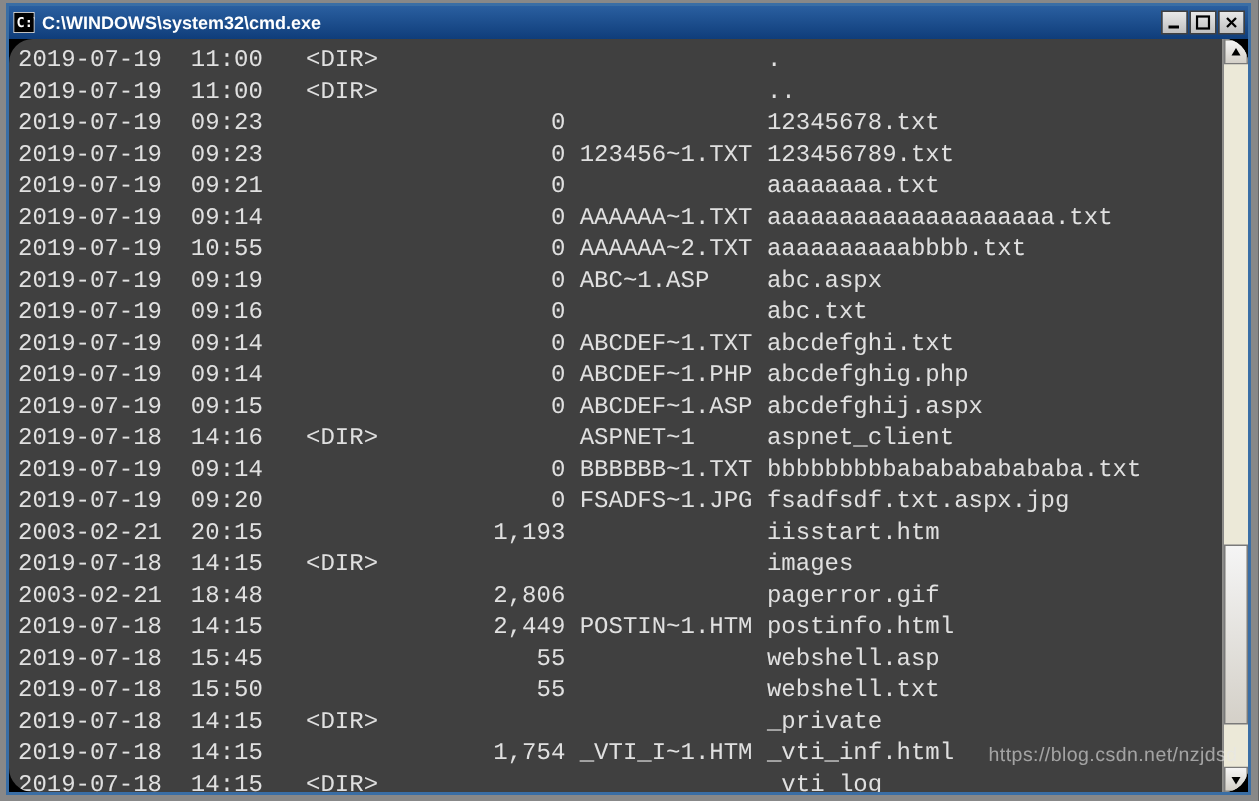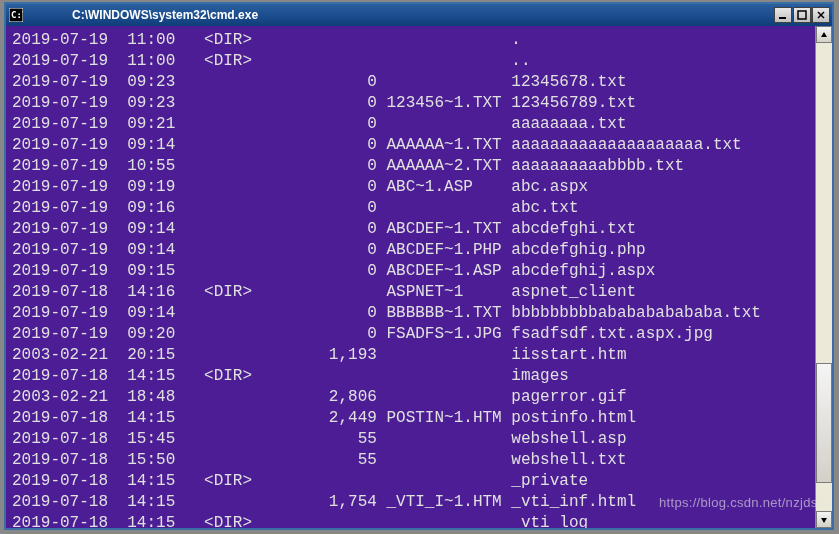--- a/index.html
+++ b/index.html
@@ -41,21 +41,20 @@
     height: 16px;
     margin-right: 4px;
     display: flex;
     align-items: center;
     justify-content: center;
   }
   .titlebar .title {
     flex: 1;
     white-space: nowrap;
     overflow: hidden;
-    margin-left: 44px;
   }
   .winbtns {
     display: flex;
     gap: 1px;
   }
   .winbtn {
     width: 18px;
     height: 16px;
     background: linear-gradient(to bottom, #e8e8e8, #c0c0c0);
     border: 1px solid #404040;
@@ -64,22 +63,23 @@
     justify-content: center;
     font-family: "Marlett","Webdings",sans-serif;
     font-size: 10px;
     color: #000;
     cursor: default;
   }
   .winbtn svg { display: block; }
   .client {
     flex: 1;
     display: flex;
-    background: #4c1d95;
+    background: #404040;
     overflow: hidden;
+    border-radius: 16px;
   }
   .term {
     flex: 1;
     padding: 4px 6px;
     color: #e0e0e0;
     font-family: "Fixedsys","SimSun","Courier New",monospace;
     font-size: 16px;
     line-height: 21px;
     white-space: pre;
     overflow: hidden;

